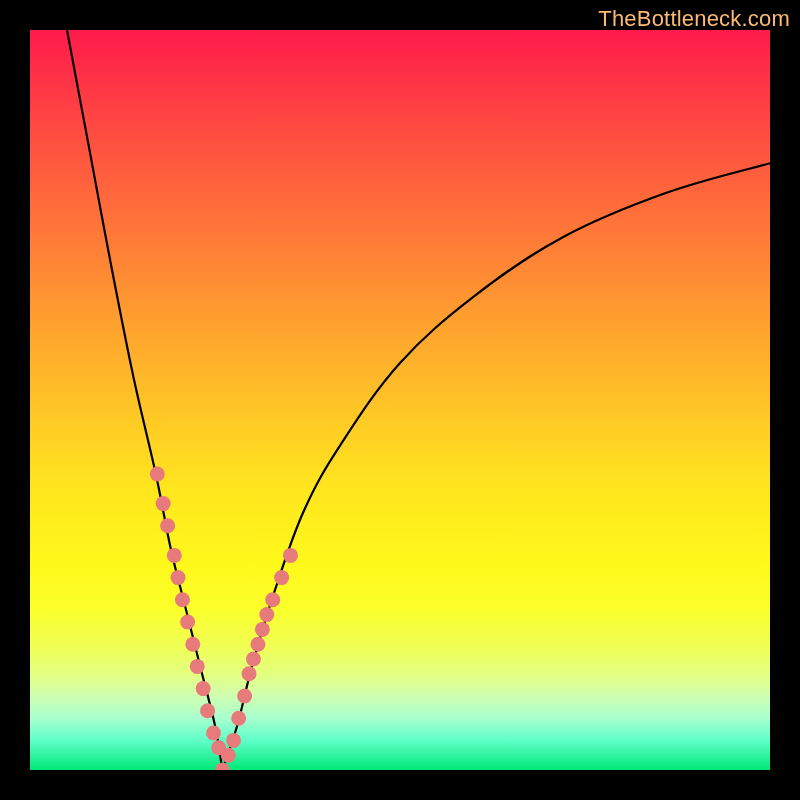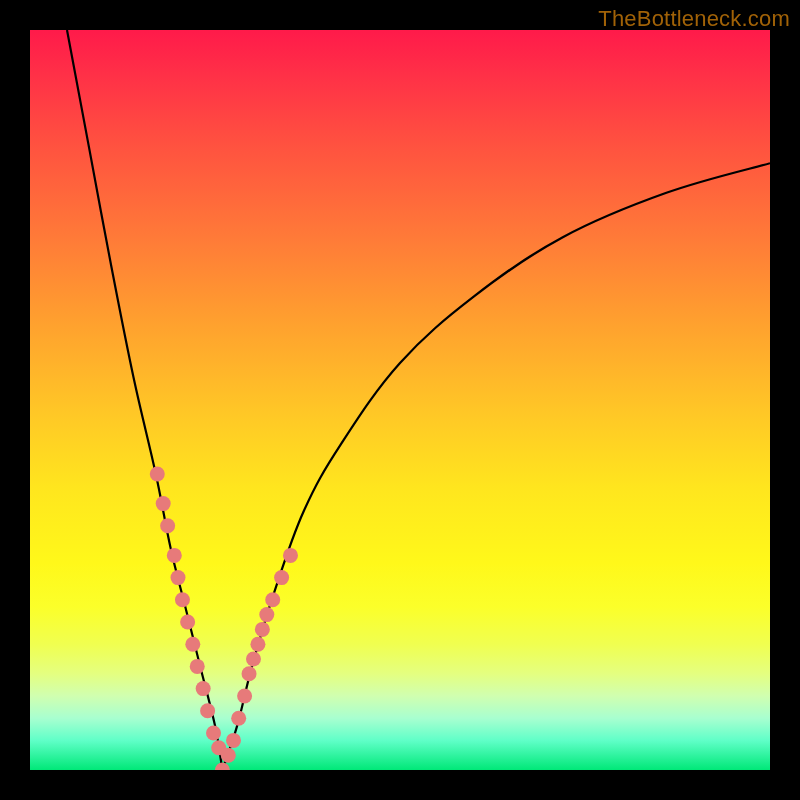--- a/index.html
+++ b/index.html
@@ -37,21 +37,21 @@
       #60ffc8 96%,
       #00e878 100%);
   }
   .watermark {
     position: absolute;
     top: 6px;
     right: 10px;
     font-family: Arial, Helvetica, sans-serif;
     font-size: 22px;
     font-weight: 500;
-    color: #a16207;
+    color: #fdba74;
     letter-spacing: 0.2px;
   }
   svg.curve {
     position: absolute;
     inset: 0;
     width: 740px;
     height: 740px;
   }
   .curve path.line {
     stroke: #000;

